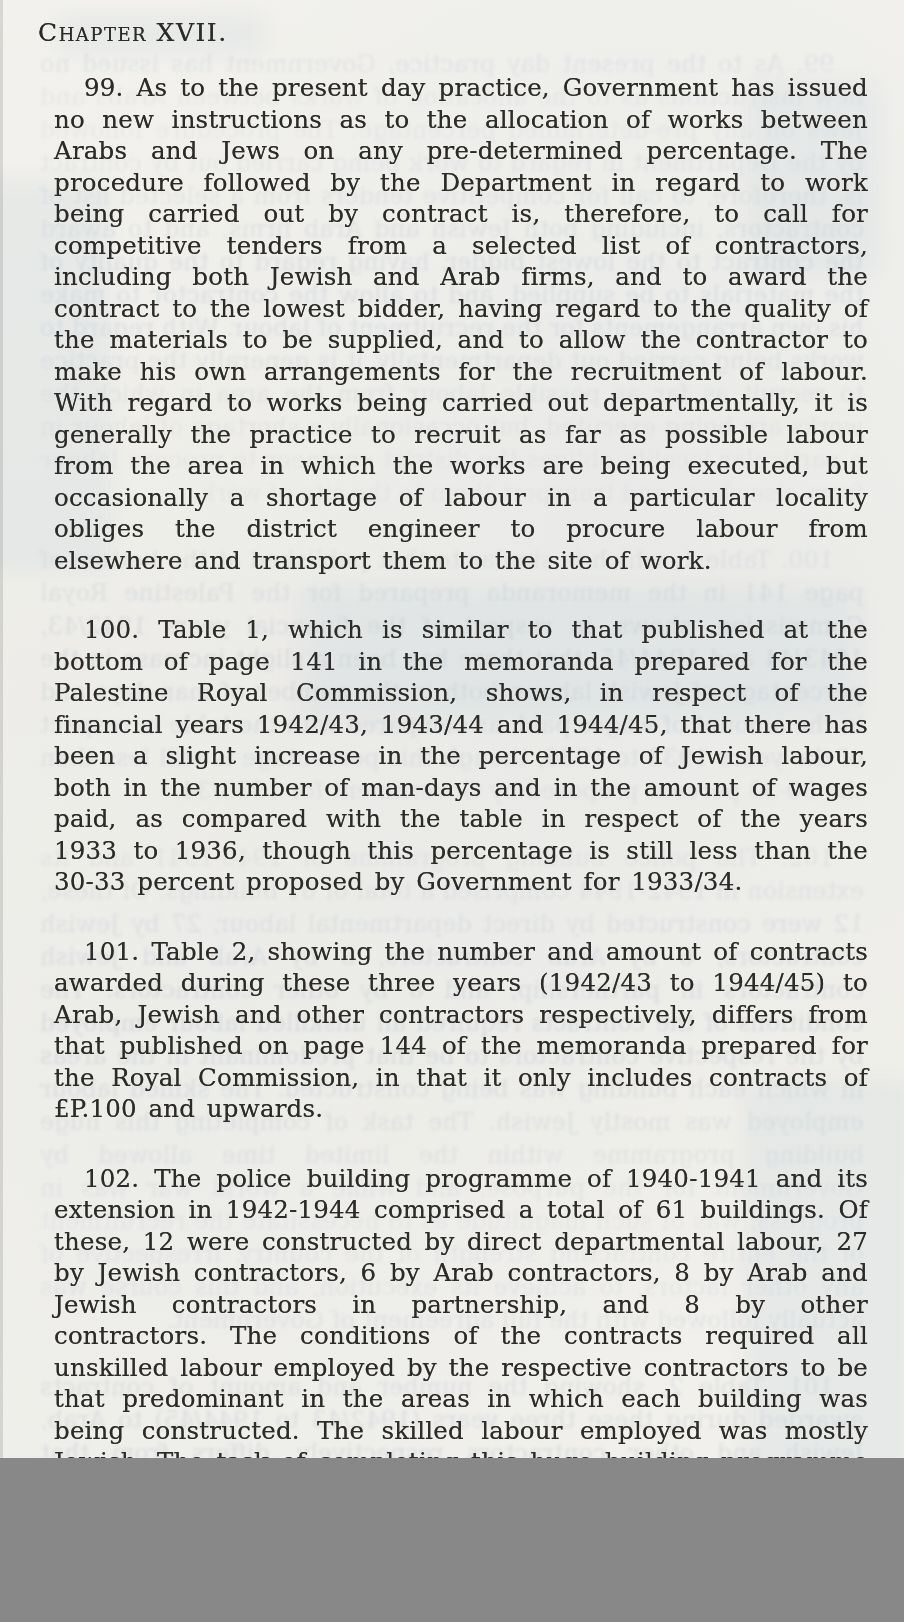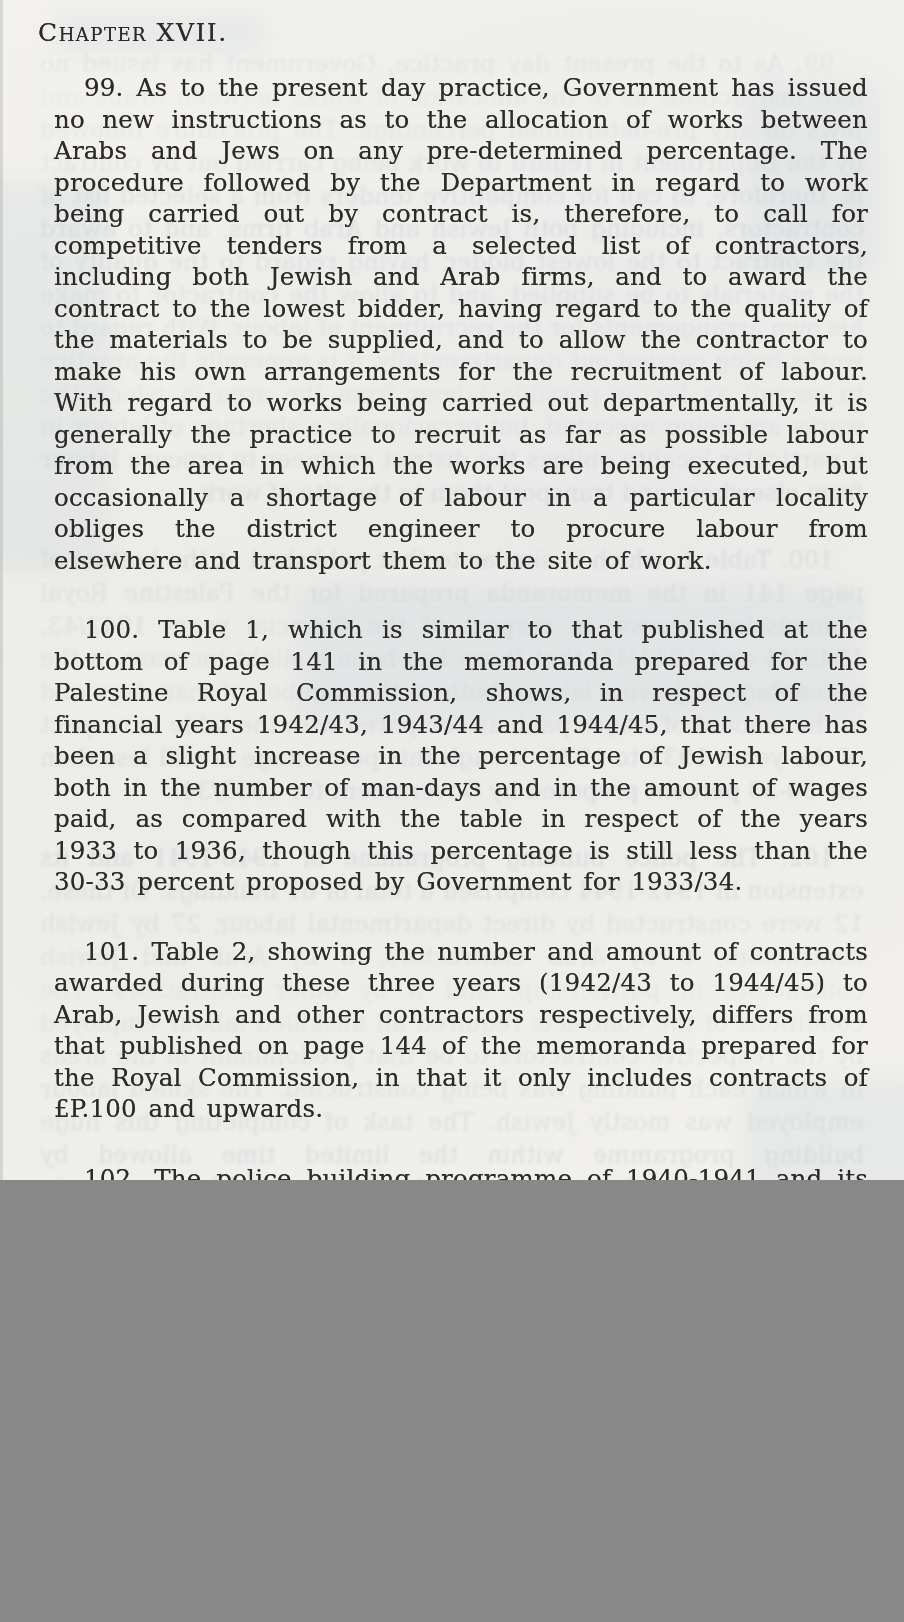--- a/index.html
+++ b/index.html
@@ -3,21 +3,21 @@
 <meta charset="utf-8">
 <style>
   :root{
     --paper:#f1f0ec;
     --ink:#2d2b28;
     --bleed-ink:#b9c4d0;
   }
   html,body{margin:0;padding:0;background:#888;}
   .page{
     position:relative;
-    width:904px;height:1180px;
+    width:904px;height:1458px;
     margin:0 auto;
     overflow:hidden;
     background:
       radial-gradient(ellipse at 70% 35%, rgba(218,224,228,0.30), transparent 62%),
       radial-gradient(ellipse at 20% 75%, rgba(222,226,226,0.25), transparent 55%),
       linear-gradient(180deg,#f2f1ed 0%,#efeee9 45%,#f1f0ec 100%),
       var(--paper);
     font-family:"DejaVu Serif","Liberation Serif",serif;
     color:var(--ink);
   }

